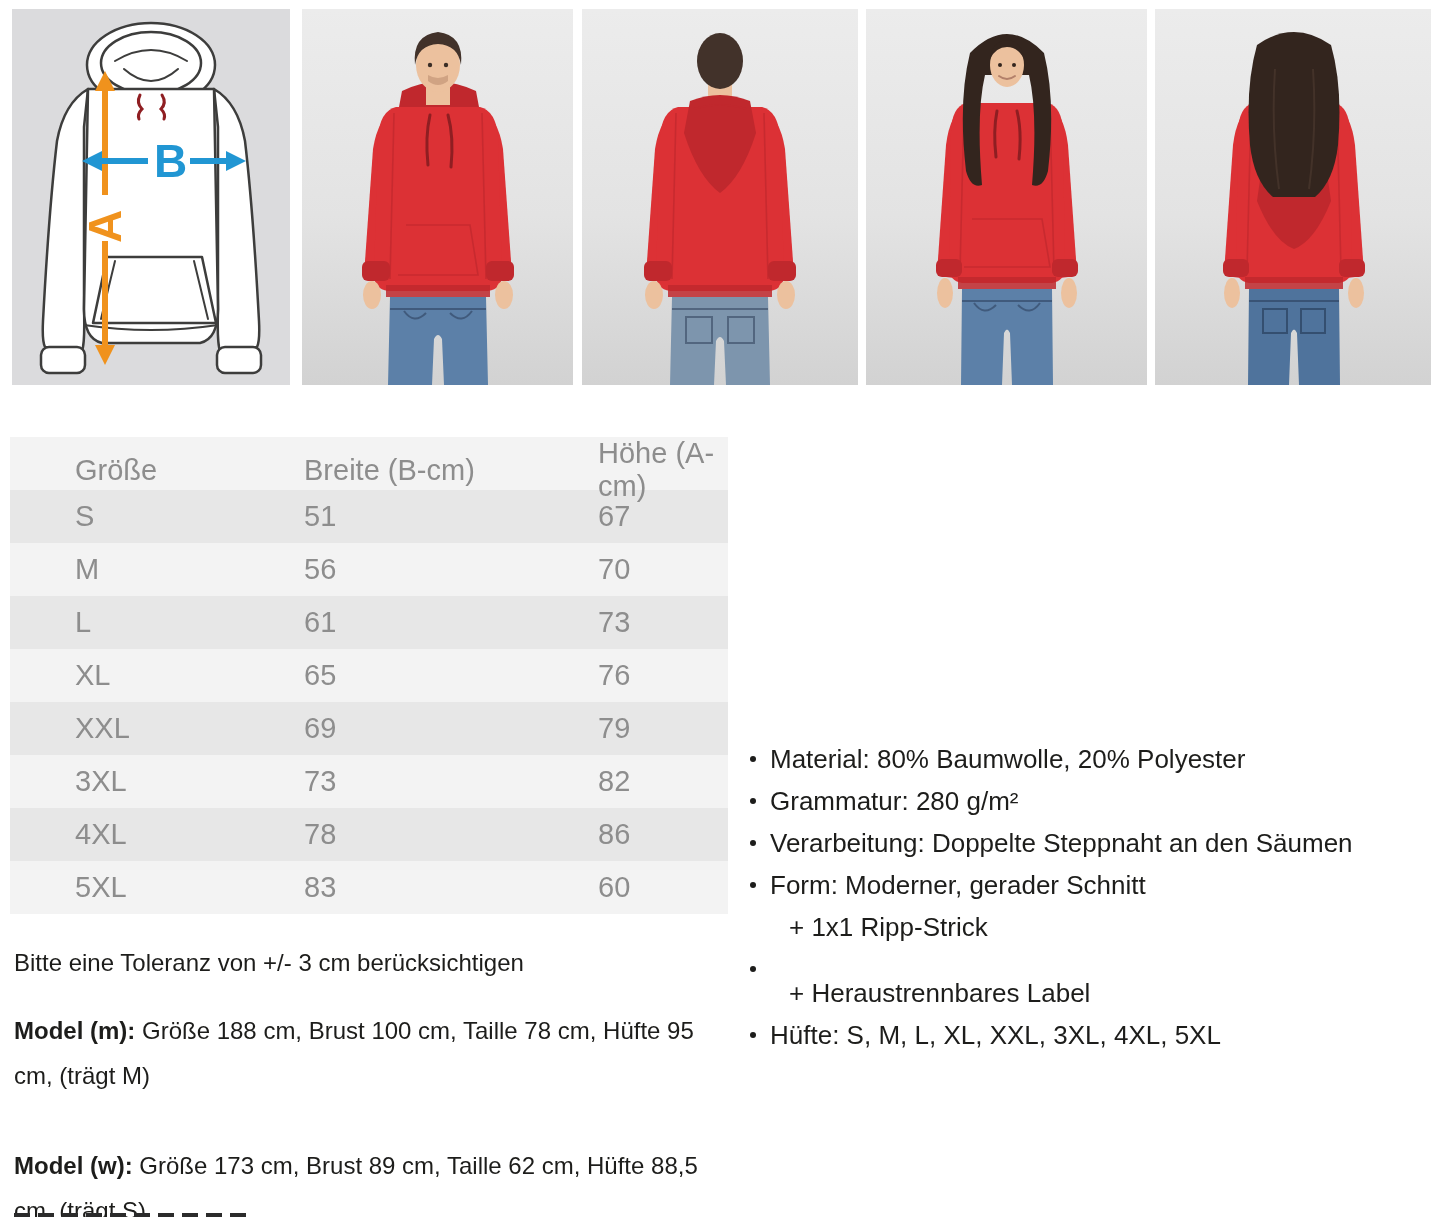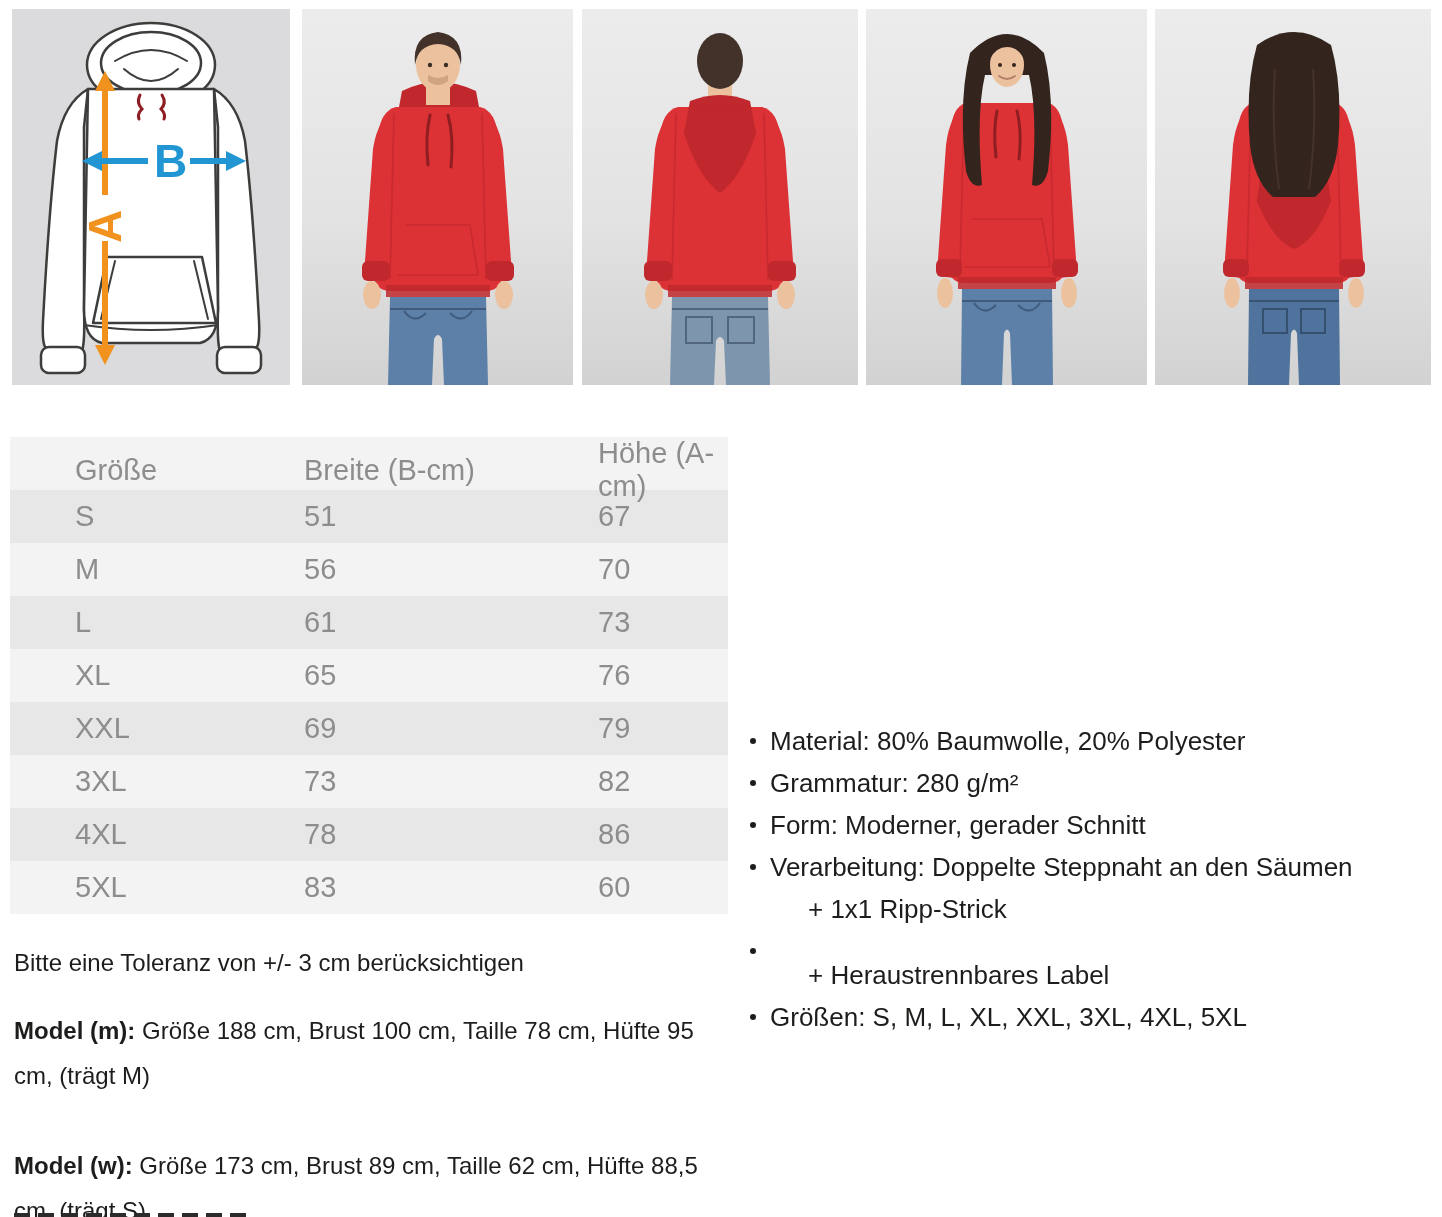--- a/index.html
+++ b/index.html
@@ -52,24 +52,24 @@
   .note b{font-weight:bold;}
   .n-tol{top:940px;}
   .n-m{top:1008px;}
   .n-w{top:1143px;}
   .cutoff{position:absolute;left:14px;top:1213px;width:232px;height:4px;
     background:repeating-linear-gradient(90deg,#2b2b2b 0 16px,transparent 16px 24px);}
 
   
   .desc-par{position:absolute;left:750px;top:448px;width:684px;
     font-size:26px;line-height:40px;text-align:justify;color:var(--text,#1d1d1b);}
-  .desc-list{position:absolute;left:748px;top:720px;width:690px;font-size:26px;color:var(--text,#1d1d1b);}
+  .desc-list{position:absolute;left:748px;top:738px;width:690px;font-size:26px;color:var(--text,#1d1d1b);}
   .b-item{display:flex;align-items:flex-start;line-height:42px;}
   .b-dot{flex:0 0 auto;width:6px;height:6px;border-radius:50%;background:#1d1d1b;margin:18px 14px 0 2px;}
-  .b-extra{margin-left:60px;line-height:42px;}
+  .b-extra{margin-left:41px;line-height:42px;}
 </style>
 </head>
 <body>
 
 <div id="stage">
 
   <div class="panel panel-diagram">
     <svg width="278" height="376" viewBox="0 0 278 376">
 
       <ellipse class="ol" cx="139" cy="56" rx="64" ry="42"></ellipse>
@@ -285,30 +285,30 @@
     <div class="b-item">
       <span class="b-dot"></span>
       <span>Material: 80% Baumwolle, 20% Polyester</span>
     </div>
     <div class="b-item">
       <span class="b-dot"></span>
       <span>Grammatur: 280 g/m²</span>
     </div>
     <div class="b-item">
       <span class="b-dot"></span>
+      <span>Verarbeitung: Doppelte Steppnaht an den Säumen</span>
+    </div>
+    <div class="b-item">
+      <span class="b-dot"></span>
       <span>Form: Moderner, gerader Schnitt</span>
     </div>
-    <div class="b-item">
-      <span class="b-dot"></span>
-      <span>Verarbeitung: Doppelte Steppnaht an den Säumen</span>
-    </div>
     <div class="b-extra">+ 1x1 Ripp-Strick</div>
     <div class="b-item">
       <span class="b-dot"></span>
     </div>
     <div class="b-extra">+ Heraustrennbares Label</div>
     <div class="b-item">
       <span class="b-dot"></span>
-      <span>Größen: S, M, L, XL, XXL, 3XL, 4XL, 5XL</span>
+      <span>Hüfte: S, M, L, XL, XXL, 3XL, 4XL, 5XL</span>
     </div>
   </div>
 
 </div>
 
 </body></html>

